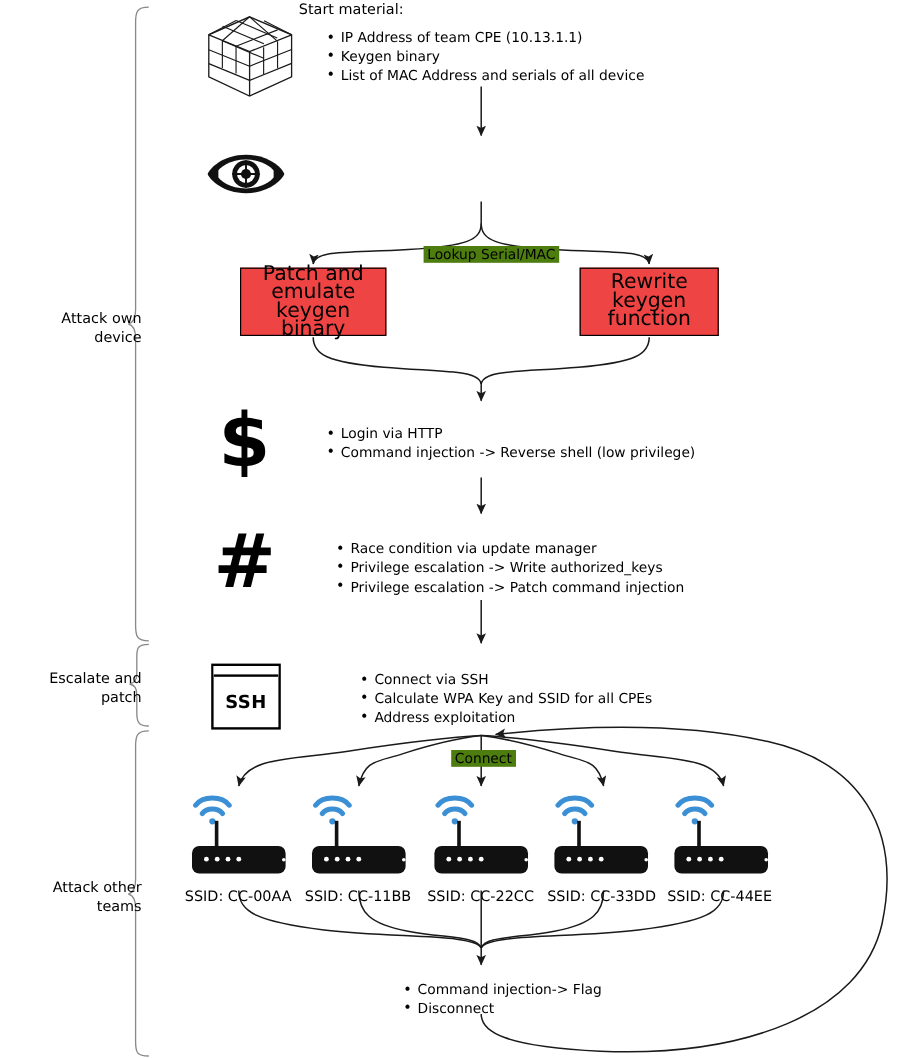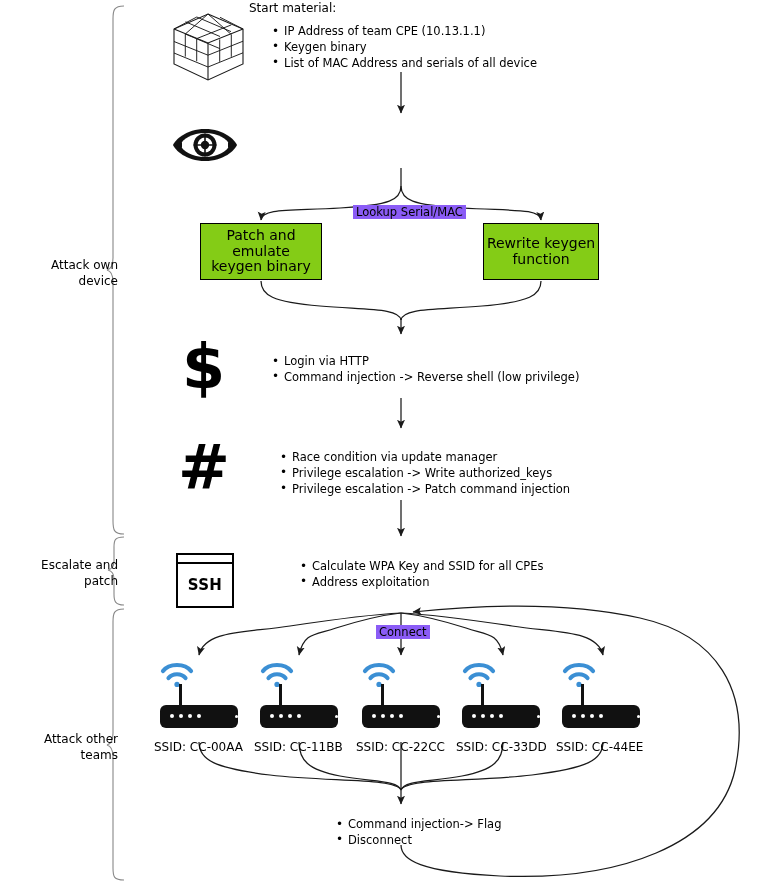--- a/index.html
+++ b/index.html
@@ -10,37 +10,37 @@
     color:#000000;
   }
   #canvas{position:absolute;left:0;top:0;width:761px;height:882px;}
   svg.layer{position:absolute;left:0;top:0;width:761px;height:882px;pointer-events:none;}
   .txt{position:absolute;font-size:11.5px;line-height:15.5px;color:#000;white-space:nowrap;}
   .phase-label{position:absolute;font-size:12px;line-height:15.5px;text-align:right;width:104px;left:14px;color:#000;}
   ul.bullets{list-style:none;margin:0;padding:0;}
   ul.bullets li{position:relative;padding-left:13px;font-size:11.5px;line-height:15.8px;white-space:nowrap;}
   ul.bullets li:before{content:"\2022";position:absolute;left:1px;top:-0.5px;font-size:12px;}
   .box{
-    position:absolute;border:1.4px solid #000;background:#84cc16;
+    position:absolute;border:1.4px solid #000;background:#ef4444;
     display:flex;align-items:center;justify-content:center;text-align:center;
-    font-size:14px;line-height:15.5px;box-sizing:border-box;
+    font-size:17px;line-height:15.5px;box-sizing:border-box;
   }
   .glyph{position:absolute;font-weight:bold;color:#000;line-height:1;}
   .router{position:absolute;width:86px;height:70px;}
   .router .body{
     position:absolute;left:0;bottom:14px;width:78px;height:23px;background:#111;border-radius:6px;
   }
   .router .antenna{position:absolute;left:19px;bottom:36px;width:3px;height:22px;background:#111;}
   .router .led{position:absolute;width:4px;height:4px;border-radius:50%;background:#fff;bottom:24px;}
   .router .led.r{width:3.5px;height:3.5px;right:8px;}
   .router .ssid{position:absolute;left:-6px;bottom:-12px;font-size:12px;white-space:nowrap;}
   .ssh-win{position:absolute;border:2.6px solid #000;background:#fff;box-sizing:border-box;}
   .ssh-win .bar{position:absolute;left:0;right:0;top:0;height:7px;border-bottom:2.6px solid #000;background:#fff;}
   .ssh-win .lbl{position:absolute;left:0;right:0;top:9px;bottom:0;display:flex;align-items:center;justify-content:center;font-size:15px;font-weight:bold;letter-spacing:0.3px;}
-  .edge-label{position:absolute;font-size:11.5px;background:#8b5cf6;padding:0 3px;}
+  .edge-label{position:absolute;font-size:11.5px;background:#4d7c0f;padding:0 3px;}
 </style>
 </head>
 <body>
 
 <div id="canvas">
 
   <svg class="layer" viewBox="0 0 761 882">
     <defs>
       <marker id="arrow" markerWidth="9" markerHeight="9" refX="6.6" refY="3.2" orient="auto" markerUnits="strokeWidth">
         <path d="M0,0 L7,3.2 L0,6.4 L1.5,3.2 z" fill="#1a1a1a"></path>
@@ -200,20 +200,21 @@
     <li>Race condition via update manager</li>
     <li>Privilege escalation -&gt; Write authorized_keys</li>
     <li>Privilege escalation -&gt; Patch command injection</li>
   </ul>
 
   <div class="ssh-win" style="left:176px;top:553px;width:58px;height:55px;">
     <div class="bar"></div>
     <div class="lbl">SSH</div>
   </div>
   <ul class="bullets" style="position:absolute;left:299px;top:559px;">
+    <li>Connect via SSH</li>
     <li>Calculate WPA Key and SSID for all CPEs</li>
     <li>Address exploitation</li>
   </ul>
 
   <div class="edge-label" style="left:376px;top:625px;">Connect</div>
 
   <div class="router" style="left:160px;top:672px;">
     <div class="antenna"></div>
     <div class="body"></div>
     <div class="led" style="left:10px;"></div>

